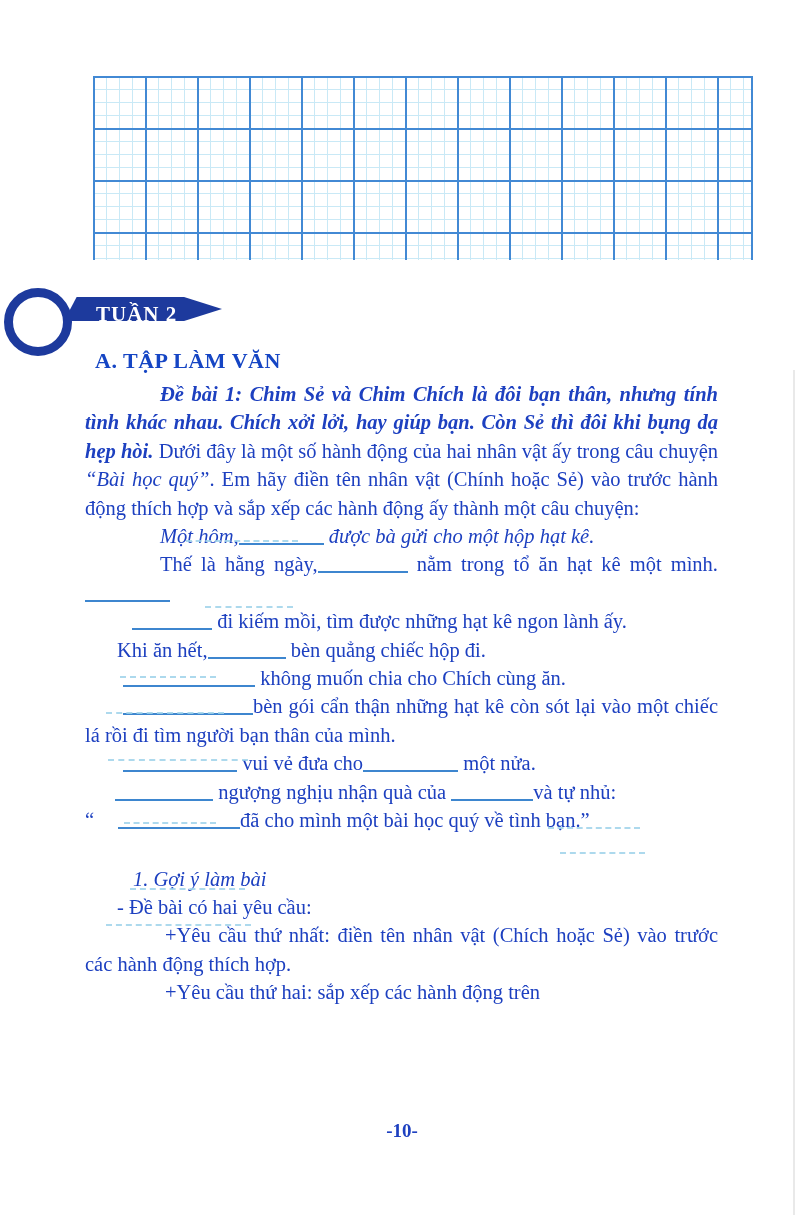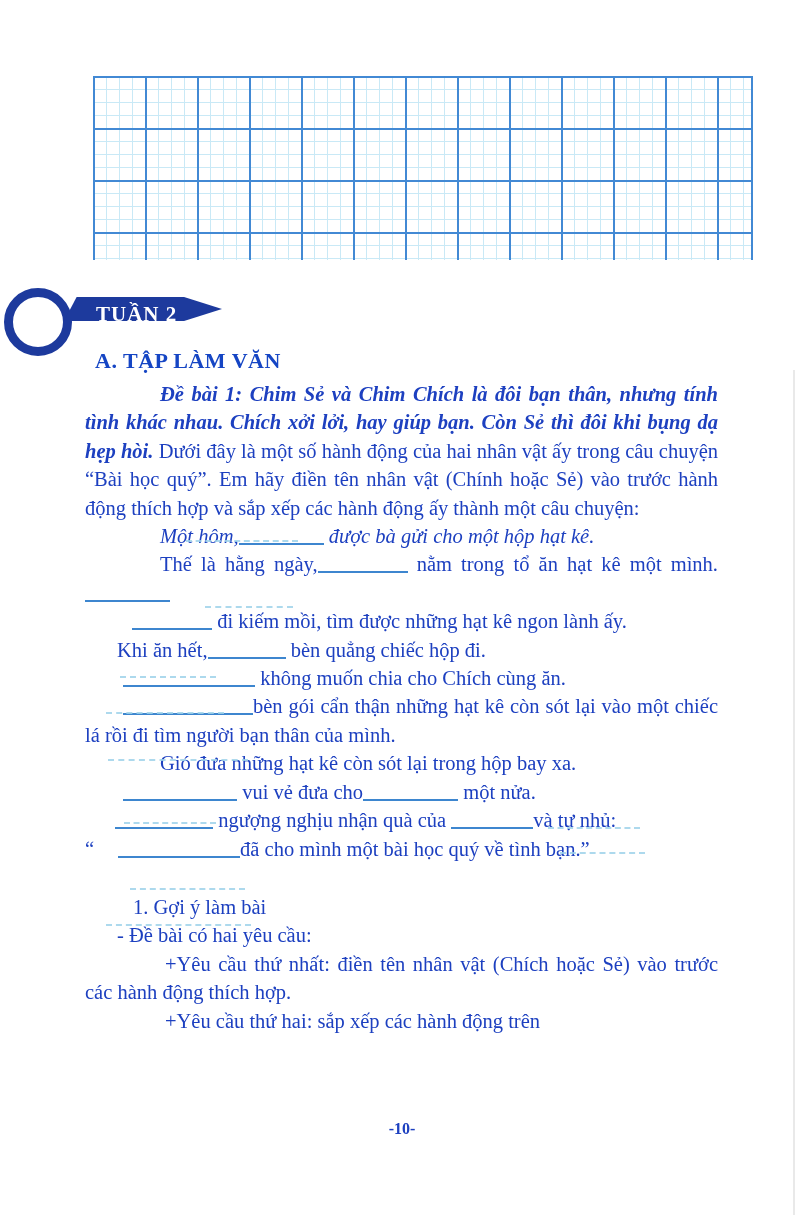--- a/index.html
+++ b/index.html
@@ -47,29 +47,29 @@
     color:var(--ink-strong);font-weight:bold;font-size:22px;letter-spacing:.5px;
   }
   .content{
     position:absolute;left:85px;top:380px;width:633px;
     color:var(--ink);font-size:20.5px;line-height:28.4px;
     text-align:justify;
   }
   .para{margin:0;}
   .para.gap{margin-top:30px;}
   .bold_italic{font-weight:bold;font-style:italic;}
-  .italic{}
+  .italic{font-style:italic;}
   .blank{
     display:inline-block;height:.8em;vertical-align:baseline;
     border-bottom:2px solid var(--blank-line);transform:translateY(2px);
   }
   .gapseg{display:inline-block;height:1px;}
   .page-number{
     position:absolute;left:350px;top:1120px;width:104px;text-align:center;
-    color:var(--ink);font-size:16px;font-weight:bold;
+    color:var(--ink);font-size:19px;font-weight:bold;
   }
   .ghost{
     position:absolute;height:0;border-top:2px dashed var(--ghost-line);opacity:.85;
   }
   .edge-line{
     position:absolute;left:793px;top:370px;width:2px;height:845px;
     background:#e4e4e4;opacity:.8;
   }
 </style>
 </head>
@@ -86,21 +86,20 @@
 <div class="section-heading">A. TẬP LÀM VĂN</div>
 
 <div class="content" id="exercise-body">
     <div class="para" style="text-indent: 75px;"><span class="bold_italic">Đề bài 1: Chim Sẻ và Chim Chích là đôi bạn thân, nhưng tính tình khác nhau. Chích xởi lởi, hay giúp bạn. Còn Sẻ thì đôi khi bụng dạ hẹp hòi.</span><span class="text"> Dưới đây là một số hành động của hai nhân vật ấy trong câu chuyện </span><span class="italic">“Bài học quý”</span><span class="text">. Em hãy điền tên nhân vật (Chính hoặc Sẻ) vào trước hành động thích hợp và sắp xếp các hành động ấy thành một câu chuyện:</span></div>
     <div class="para" style="text-indent: 75px; font-style: italic;"><span class="text">Một hôm,</span><span class="blank" style="width: 85px;"></span><span class="text"> được bà gửi cho một hộp hạt kê.</span></div>
     <div class="para" style="text-indent: 75px;"><span class="text">Thế là hằng ngày,</span><span class="blank" style="width: 90px;"></span><span class="text"> nằm trong tổ ăn hạt kê một mình.</span><span class="blank" style="width: 85px;"></span></div>
     <div class="para" style="text-indent: 47px;"><span class="blank" style="width: 80px;"></span><span class="text"> đi kiếm mồi, tìm được những hạt kê ngon lành ấy.</span></div>
     <div class="para" style="text-indent: 32px;"><span class="text">Khi ăn hết,</span><span class="blank" style="width: 78px;"></span><span class="text"> bèn quẳng chiếc hộp đi.</span></div>
     <div class="para" style="text-indent: 38px;"><span class="blank" style="width: 132px;"></span><span class="text"> không muốn chia cho Chích cùng ăn.</span></div>
     <div class="para" style="text-indent: 38px;"><span class="blank" style="width: 130px;"></span><span class="text">bèn gói cẩn thận những hạt kê còn sót lại vào một chiếc lá rồi đi tìm người bạn thân của mình.</span></div>
-    <div class="para" style="text-indent: 75px;"><span class="text">Gió đưa những hạt kê còn sót lại trong hộp bay xa.</span></div>
     <div class="para" style="text-indent: 38px;"><span class="blank" style="width: 114px;"></span><span class="text"> vui vẻ đưa cho</span><span class="blank" style="width: 95px;"></span><span class="text"> một nửa.</span></div>
     <div class="para" style="text-indent: 30px;"><span class="blank" style="width: 98px;"></span><span class="text"> ngượng nghịu nhận quà của </span><span class="blank" style="width: 82px;"></span><span class="text">và tự nhủ:</span></div>
     <div class="para" style="text-indent: 0px;"><span class="text">“</span><span class="gapseg" style="width: 24px;"></span><span class="blank" style="width: 122px;"></span><span class="text">đã cho mình một bài học quý về tình bạn.”</span></div>
     <div class="para gap" style="text-indent: 48px;"><span class="italic">1. Gợi ý làm bài</span></div>
     <div class="para" style="text-indent: 32px;"><span class="text">- Đề bài có hai yêu cầu:</span></div>
     <div class="para" style="text-indent: 80px;"><span class="text">+Yêu cầu thứ nhất: điền tên nhân vật (Chích hoặc Sẻ) vào trước các hành động thích hợp.</span></div>
     <div class="para" style="text-indent: 80px;"><span class="text">+Yêu cầu thứ hai: sắp xếp các hành động trên</span></div>
   </div>
 
 <div class="ghost" style="left:186px;top:540px;width:112px"></div>

